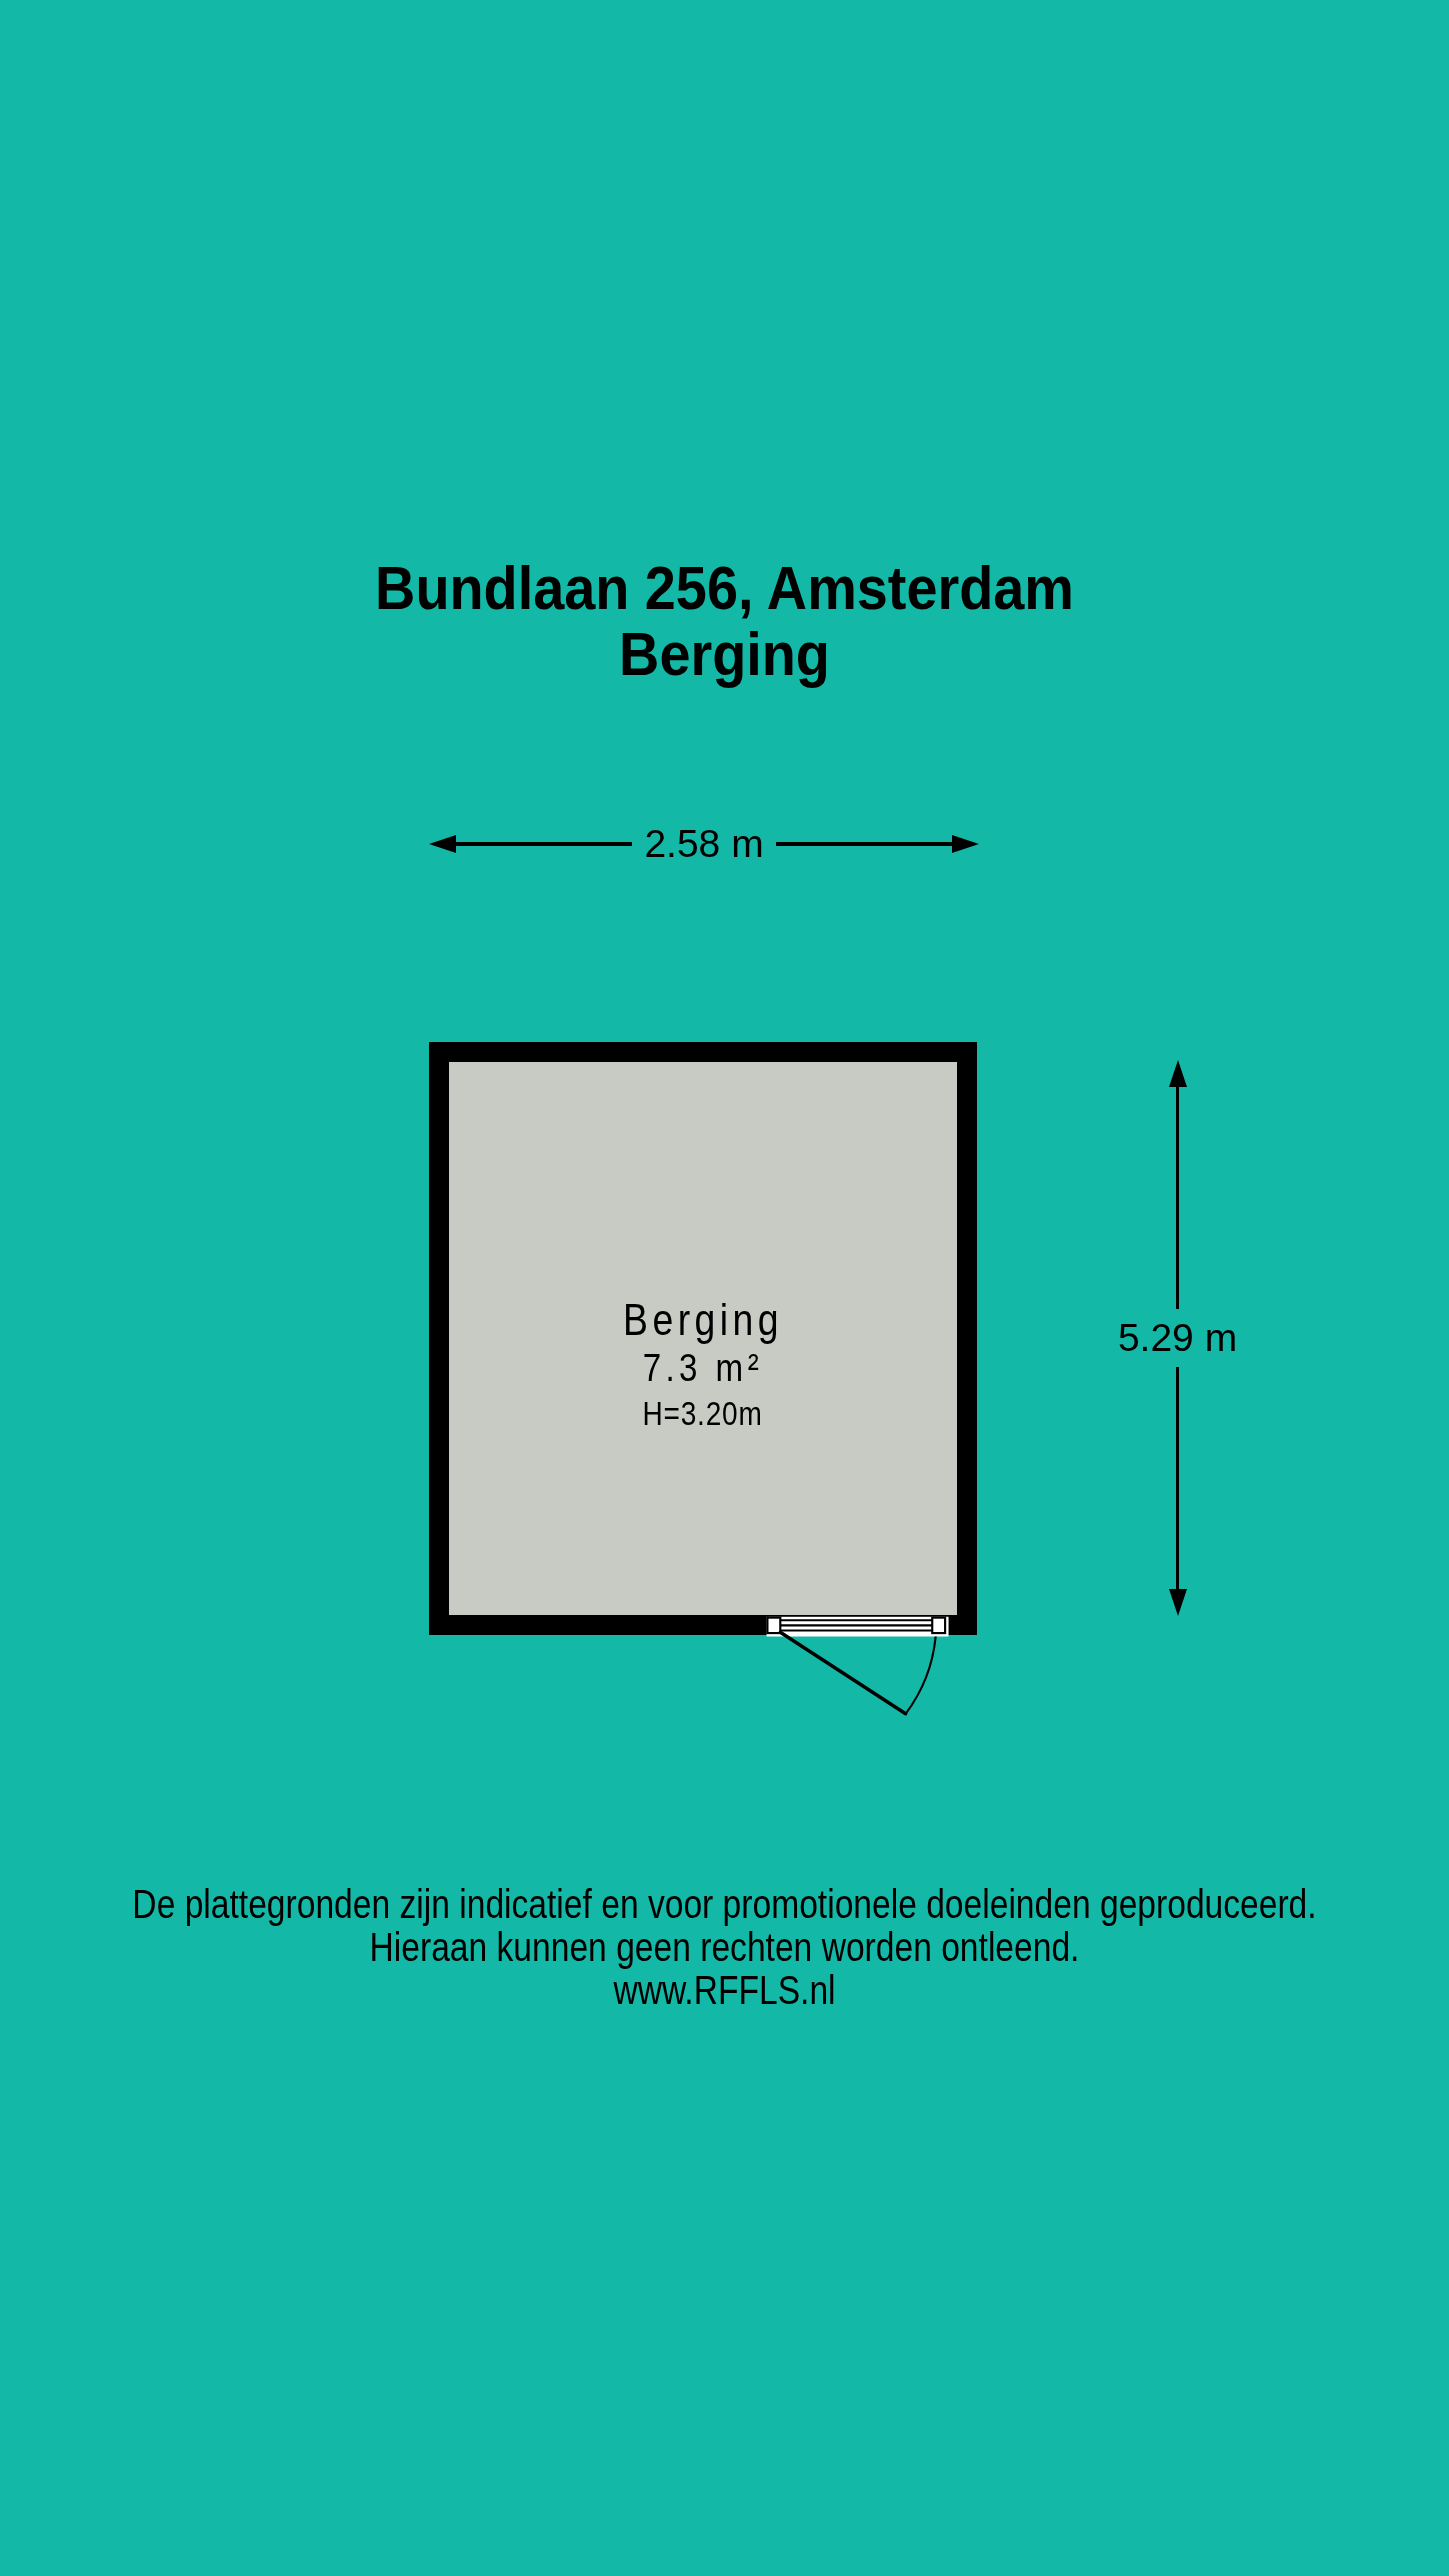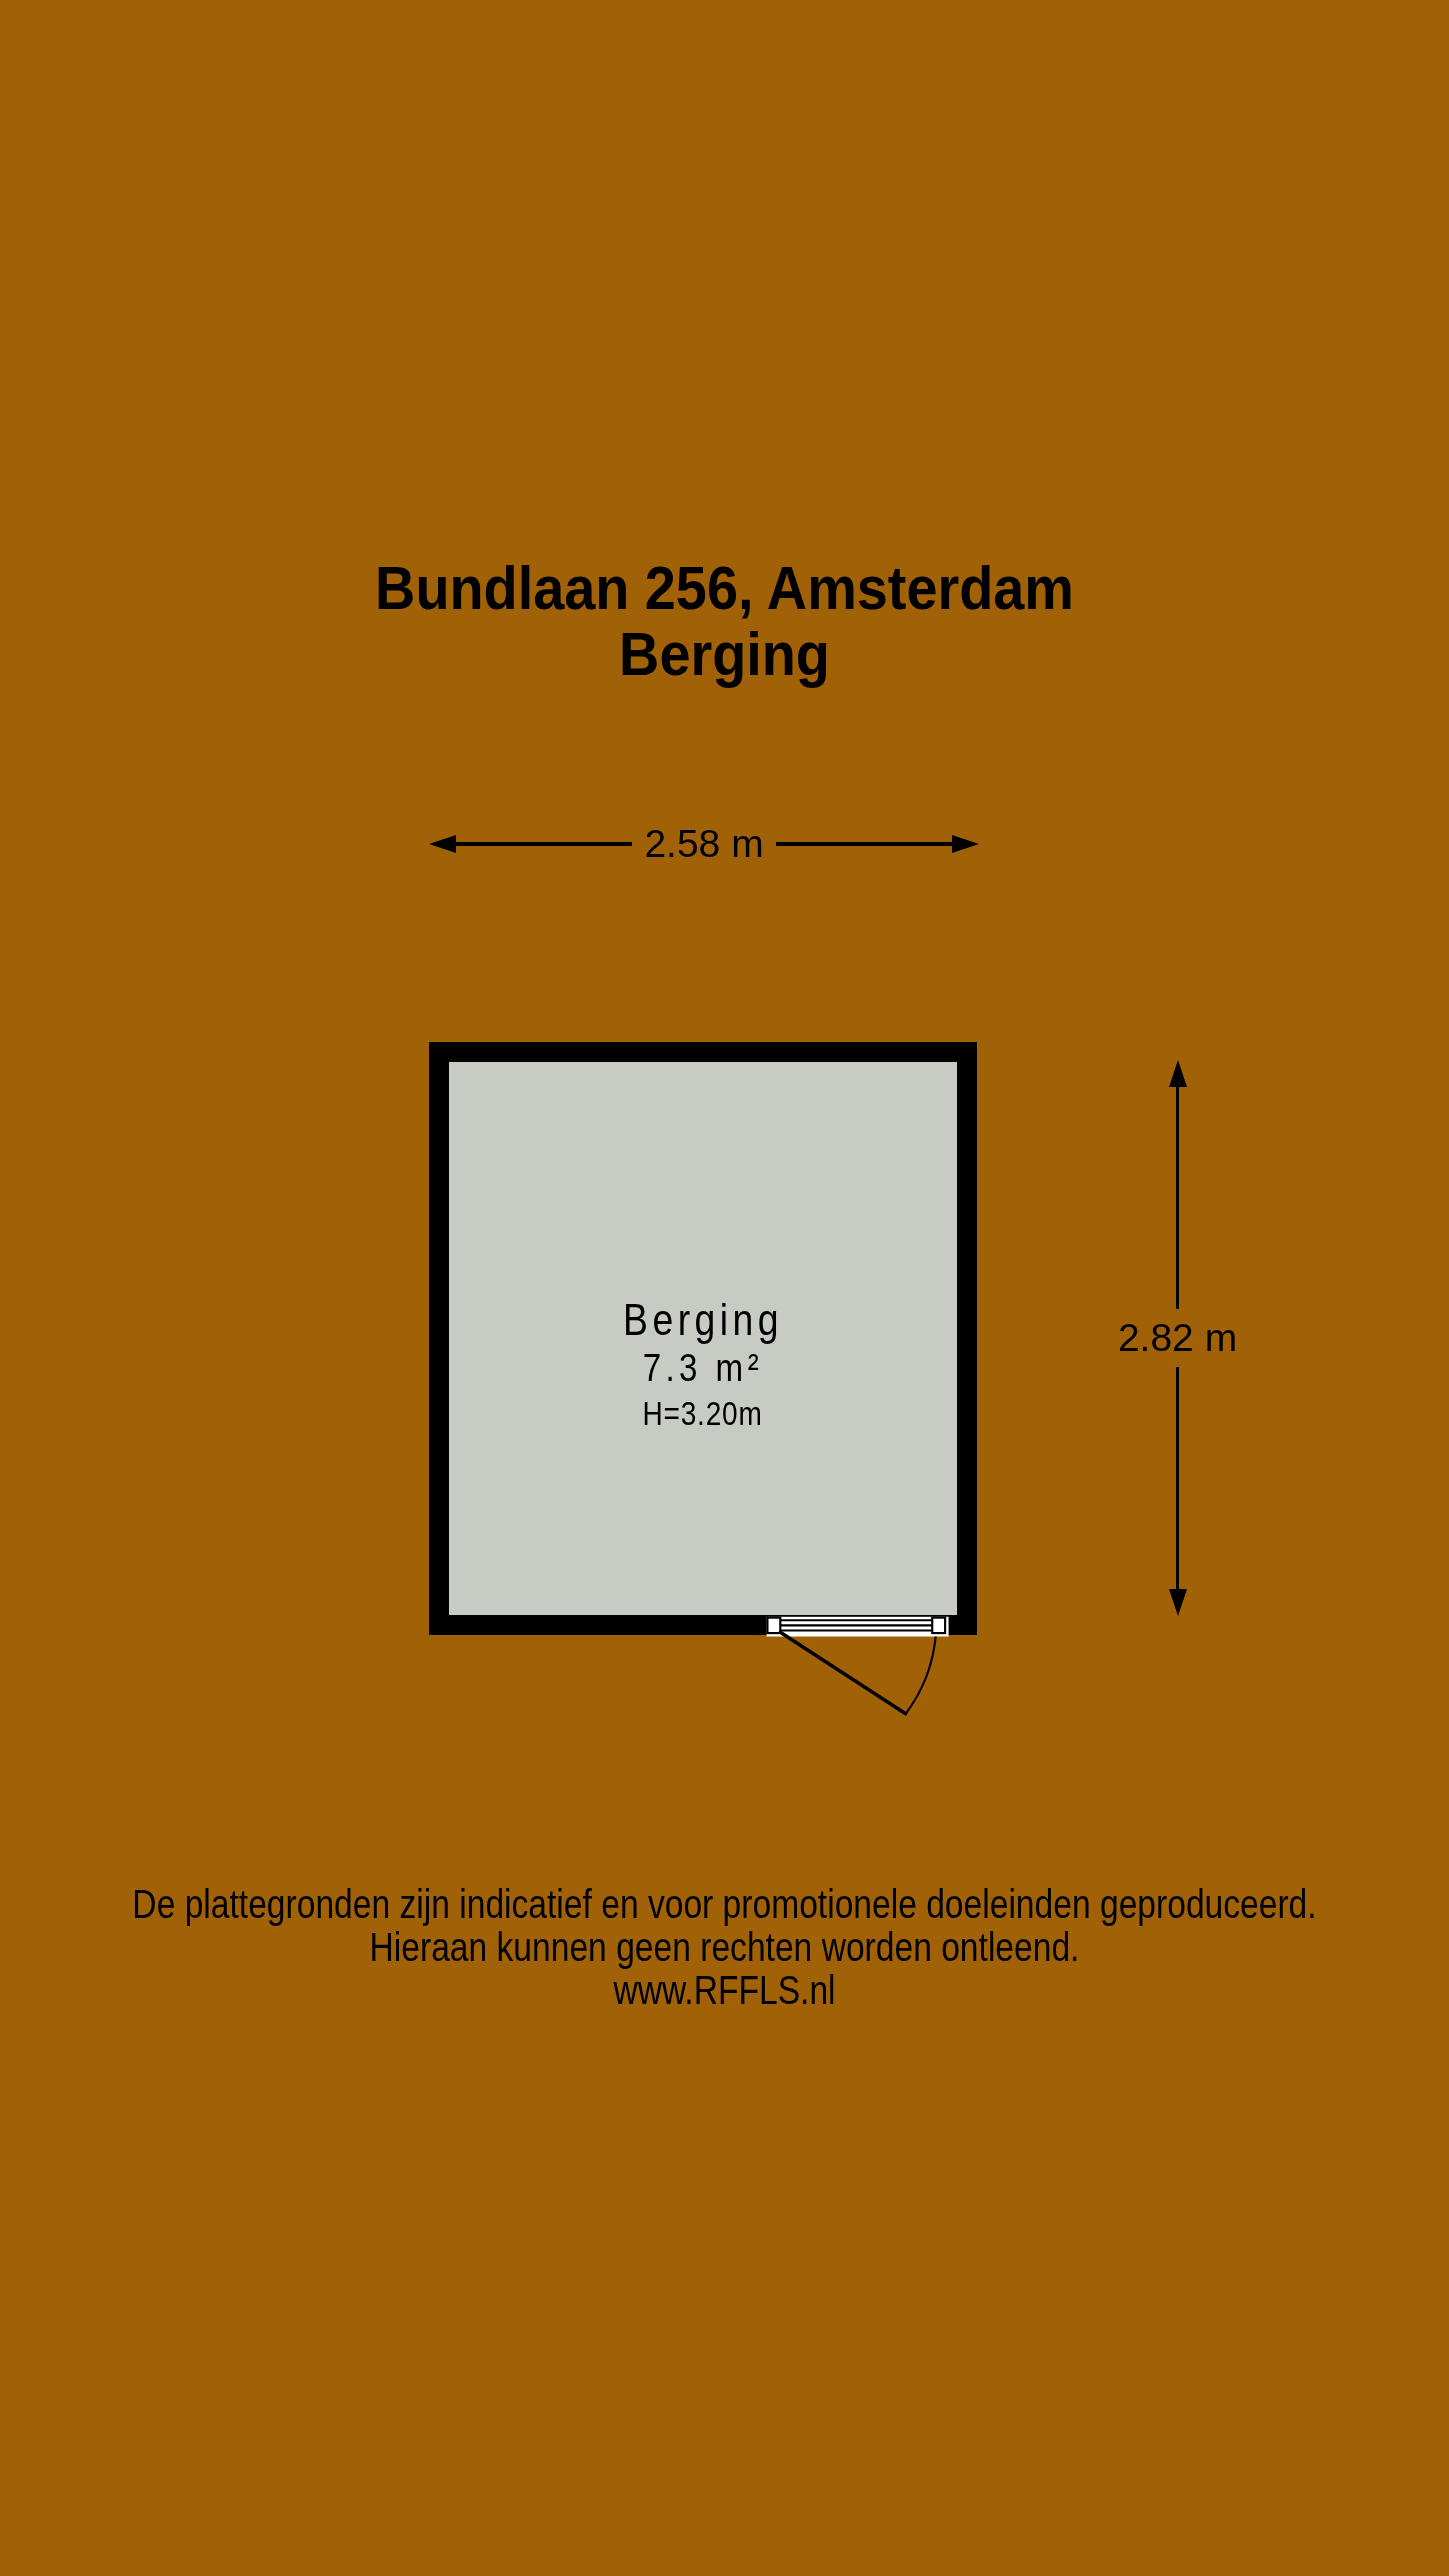--- a/index.html
+++ b/index.html
@@ -102,21 +102,21 @@
     left: 0;
     width: 100%;
     text-align: center;
     font-size: 40px;
     line-height: 43px;
   }
 </style>
 </head>
 <body>
 
-<div class="canvas" style="background-color: #a16207;">
+<div class="canvas" style="background-color: #14b8a6;">
 
   <header class="title sx90">
     <div>Bundlaan 256, Amsterdam</div>
     <div>Berging</div>
   </header>
 
   <div class="hdim">
     <span class="arr arr-left"></span>
     <span class="hseg"></span>
     <span class="dim-label">2.58 m</span>
@@ -142,21 +142,21 @@
     <rect x="1086" y="1884" width="15" height="18" fill="#ffffff" stroke="#000" stroke-width="2.5"></rect>
 
     <path d="M 909 1901 L 1055 1996" stroke="#000" stroke-width="4" fill="none" stroke-linecap="round"></path>
 
     <path d="M 1090 1906 A 178 178 0 0 1 1055 1996" stroke="#000" stroke-width="2.5" fill="none"></path>
   </svg>
 
   <div class="vdim">
     <span class="arr arr-up"></span>
     <span class="vseg"></span>
-    <span class="dim-label">2.82 m</span>
+    <span class="dim-label">5.29 m</span>
     <span class="vseg"></span>
     <span class="arr arr-down"></span>
   </div>
 
   <footer class="footer sx84">
     <div>De plattegronden zijn indicatief en voor promotionele doeleinden geproduceerd.</div>
     <div>Hieraan kunnen geen rechten worden ontleend.</div>
     <div>www.RFFLS.nl</div>
   </footer>
 

